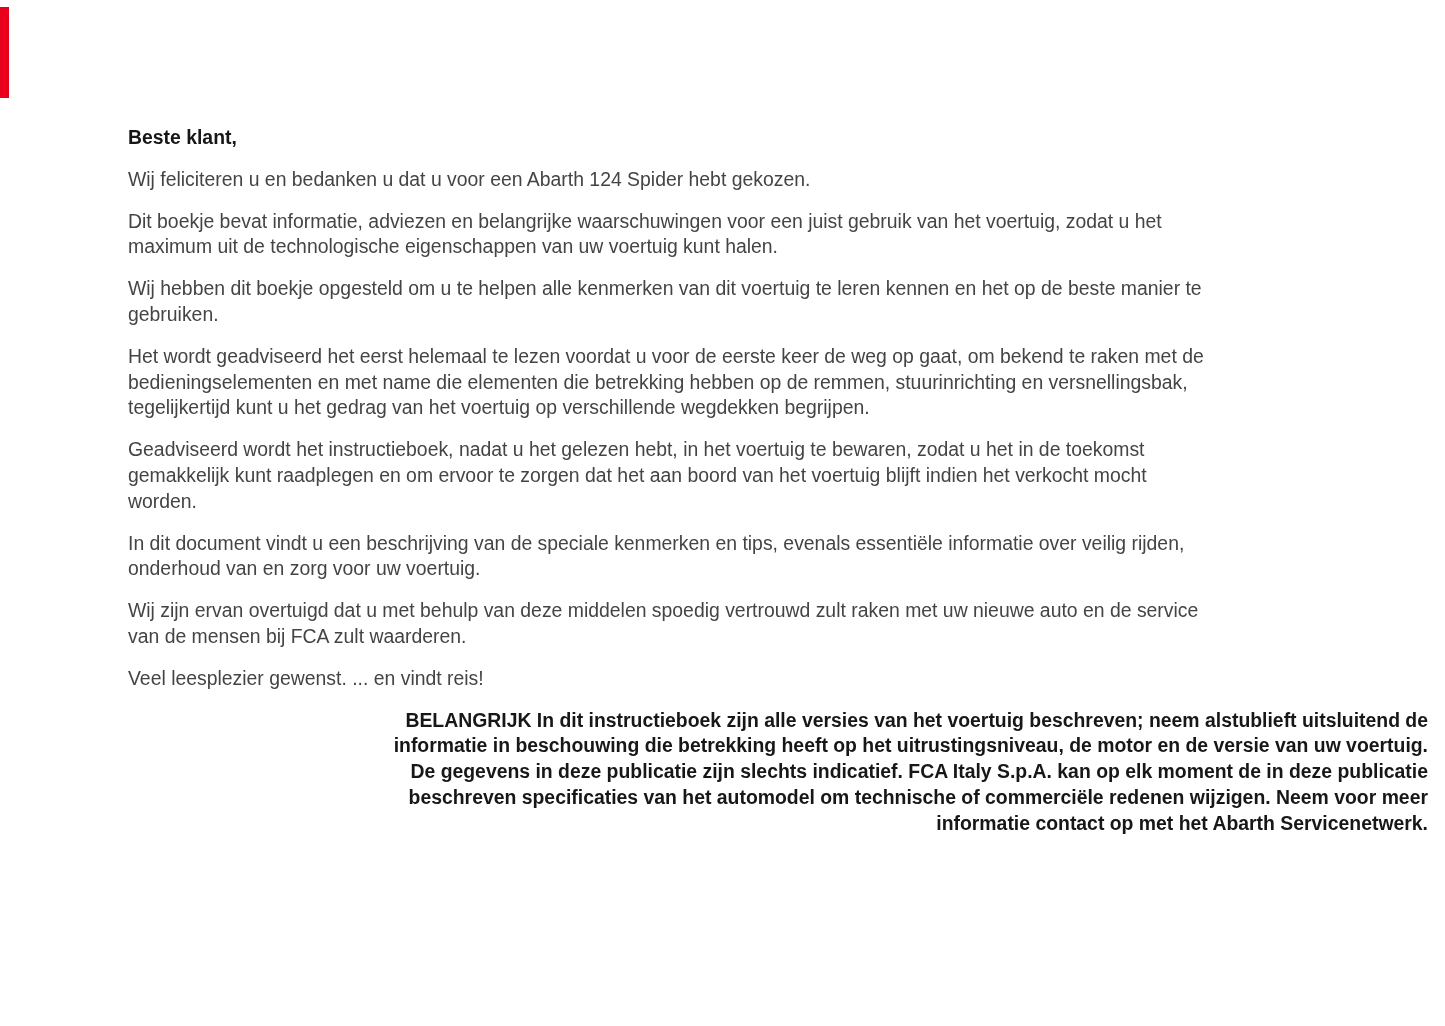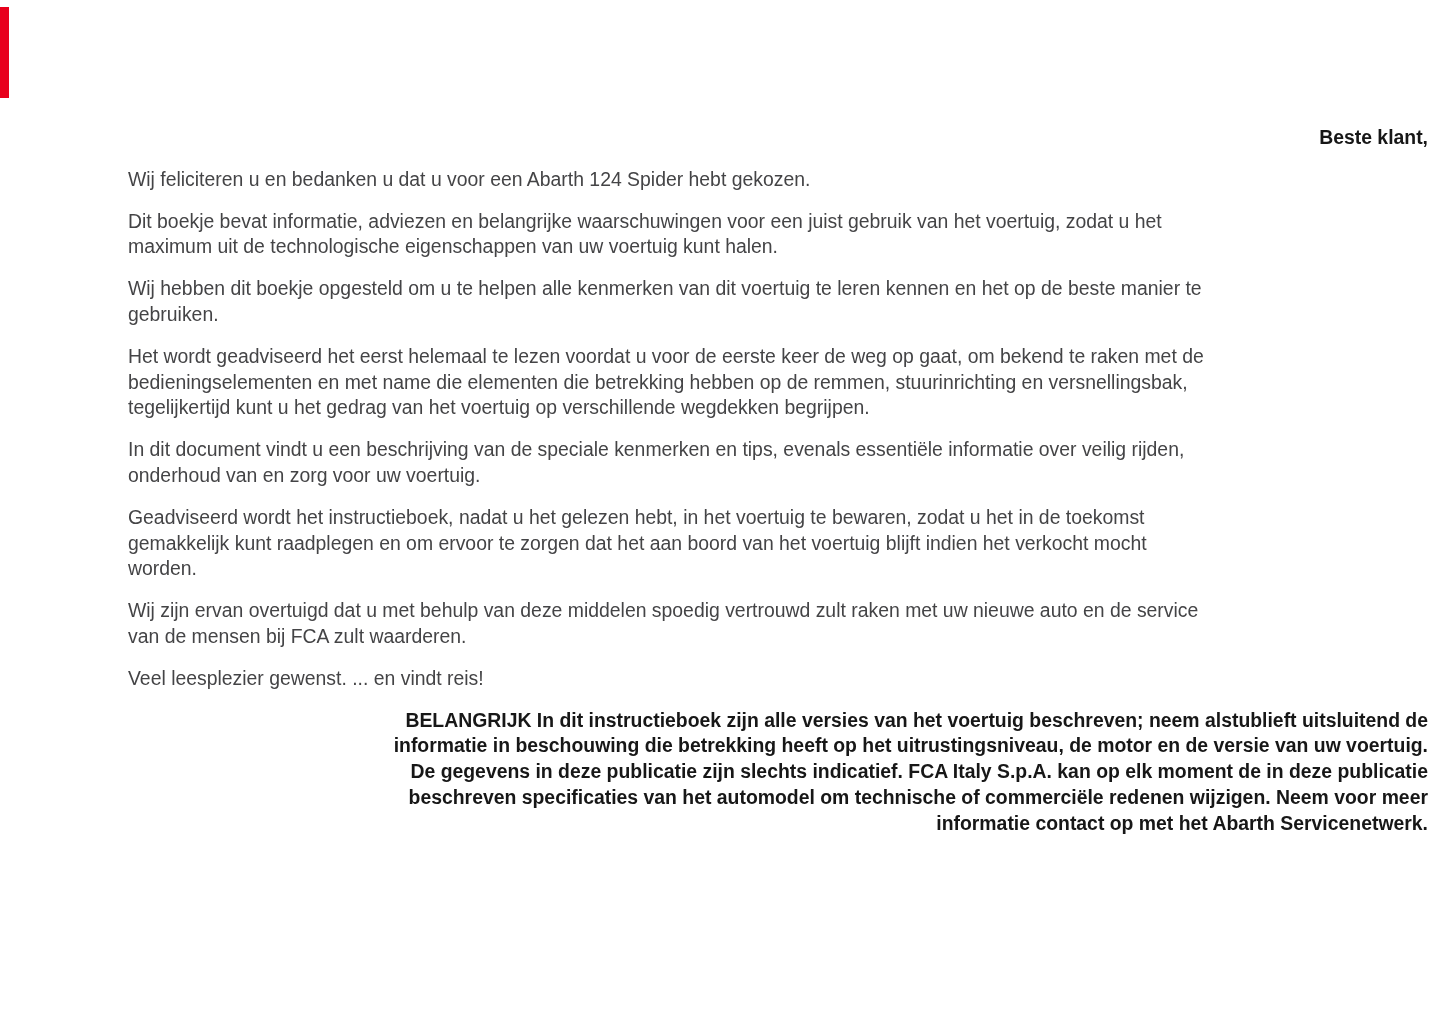--- a/index.html
+++ b/index.html
@@ -30,21 +30,20 @@
     color: #444446;
     font-size: 19.4px;
     line-height: 25.8px;
   }
   .foreword h1 {
     font-size: 19.4px;
     line-height: 25.8px;
     margin: 0 0 5px 0;
     font-weight: bold;
     color: #171717;
-    text-align: right;
   }
   .foreword p {
     margin: 16px 0 5px 0;
     white-space: pre-line; 
   }
   .foreword p.important {
     font-weight: bold;
     color: #171717;
     text-align: right;
   }
@@ -59,25 +58,25 @@
     <h1>Beste klant,</h1>
 
     <p>Wij feliciteren u en bedanken u dat u voor een Abarth 124 Spider hebt gekozen.</p>
     <p>Dit boekje bevat informatie, adviezen en belangrijke waarschuwingen voor een juist gebruik van het voertuig, zodat u het
 maximum uit de technologische eigenschappen van uw voertuig kunt halen.</p>
     <p>Wij hebben dit boekje opgesteld om u te helpen alle kenmerken van dit voertuig te leren kennen en het op de beste manier te
 gebruiken.</p>
     <p>Het wordt geadviseerd het eerst helemaal te lezen voordat u voor de eerste keer de weg op gaat, om bekend te raken met de
 bedieningselementen en met name die elementen die betrekking hebben op de remmen, stuurinrichting en versnellingsbak,
 tegelijkertijd kunt u het gedrag van het voertuig op verschillende wegdekken begrijpen.</p>
-    <p>In dit document vindt u een beschrijving van de speciale kenmerken en tips, evenals essentiële informatie over veilig rijden,
-onderhoud van en zorg voor uw voertuig.</p>
     <p>Geadviseerd wordt het instructieboek, nadat u het gelezen hebt, in het voertuig te bewaren, zodat u het in de toekomst
 gemakkelijk kunt raadplegen en om ervoor te zorgen dat het aan boord van het voertuig blijft indien het verkocht mocht
 worden.</p>
+    <p>In dit document vindt u een beschrijving van de speciale kenmerken en tips, evenals essentiële informatie over veilig rijden,
+onderhoud van en zorg voor uw voertuig.</p>
     <p>Wij zijn ervan overtuigd dat u met behulp van deze middelen spoedig vertrouwd zult raken met uw nieuwe auto en de service
 van de mensen bij FCA zult waarderen.</p>
     <p>Veel leesplezier gewenst. ... en vindt reis!</p>
 
     <p class="important">BELANGRIJK In dit instructieboek zijn alle versies van het voertuig beschreven; neem alstublieft uitsluitend de
 informatie in beschouwing die betrekking heeft op het uitrustingsniveau, de motor en de versie van uw voertuig.
 De gegevens in deze publicatie zijn slechts indicatief. FCA Italy S.p.A. kan op elk moment de in deze publicatie
 beschreven specificaties van het automodel om technische of commerciële redenen wijzigen. Neem voor meer
 informatie contact op met het Abarth Servicenetwerk.</p>
   </main>

